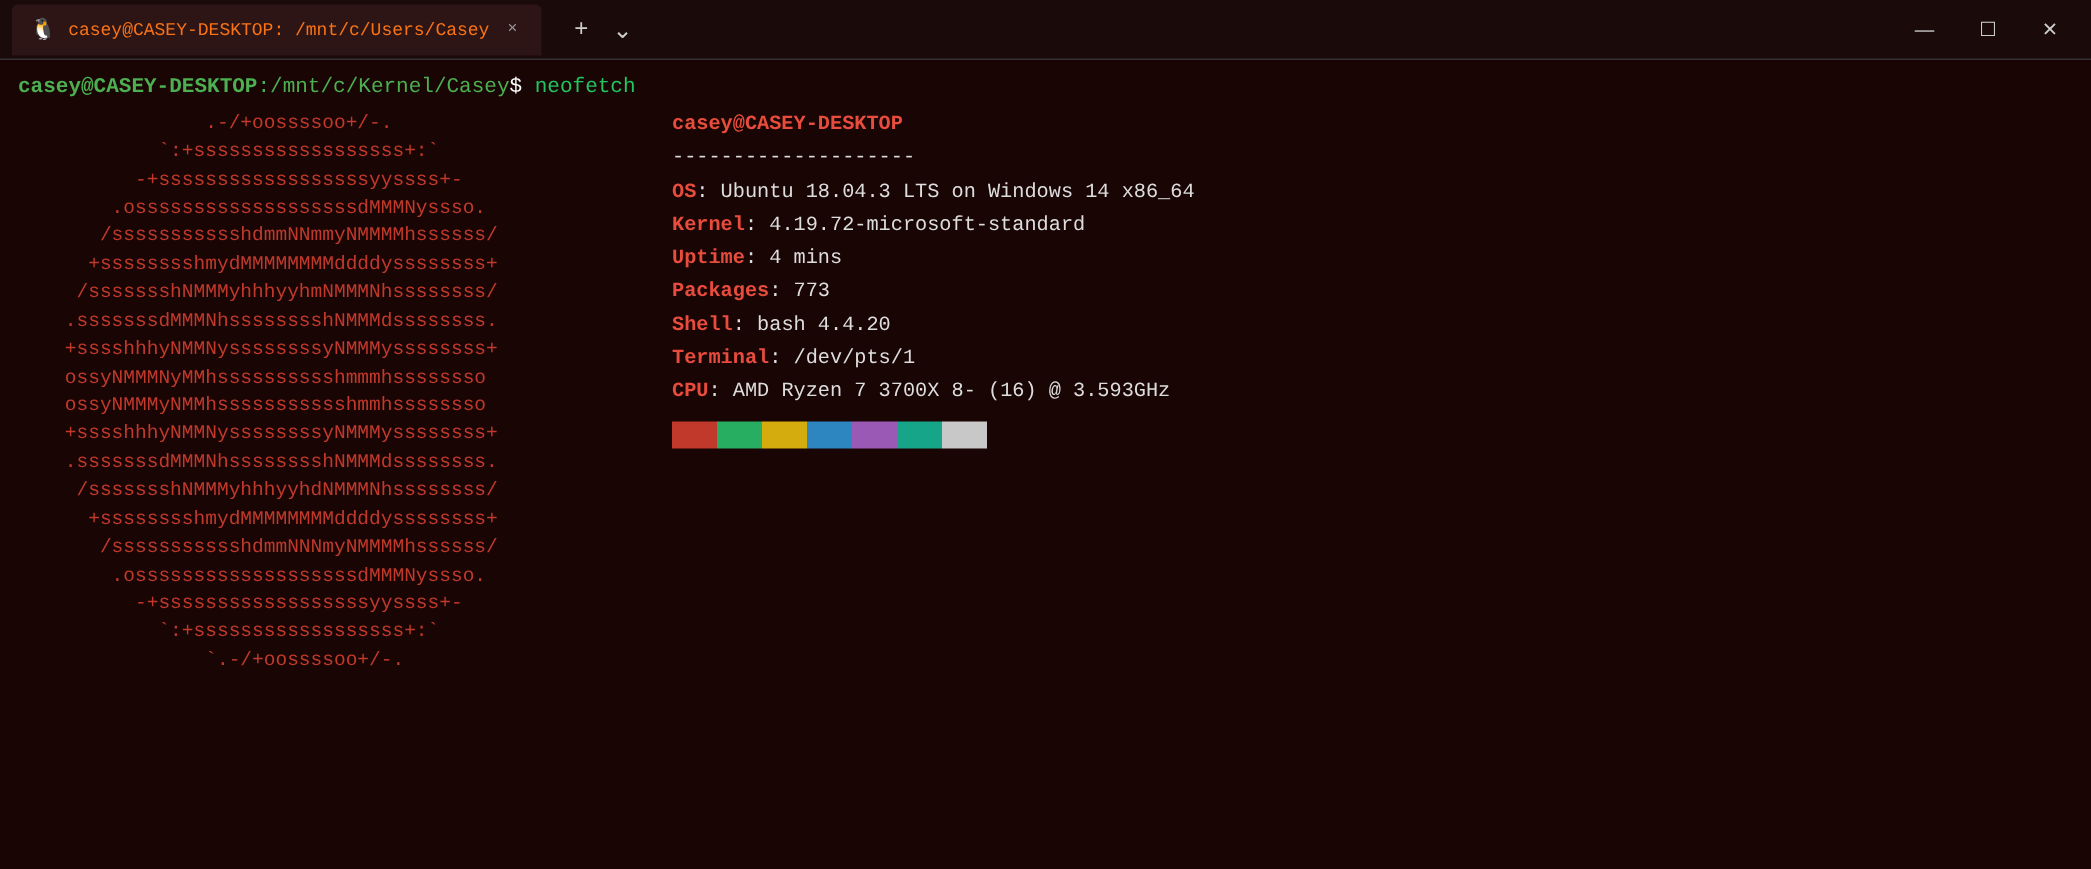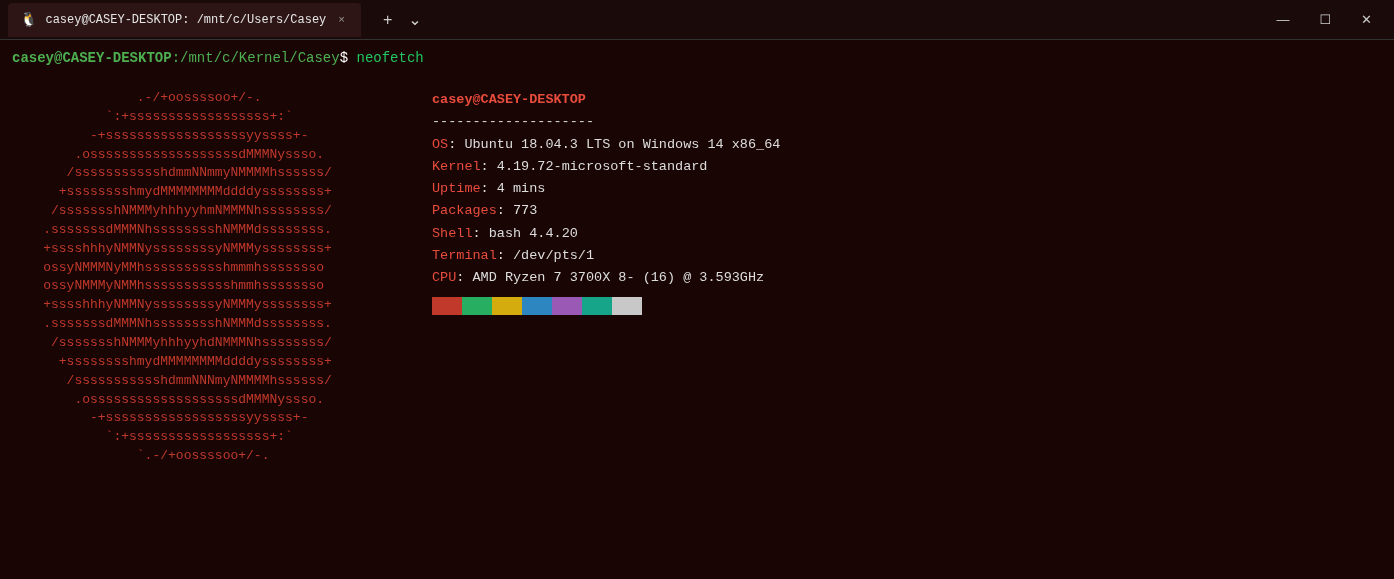--- a/index.html
+++ b/index.html
@@ -28,21 +28,21 @@
     .tab {
       display: flex;
       align-items: center;
       background: #2d1515;
       padding: 6px 12px;
       border-radius: 4px 4px 0 0;
       gap: 8px;
       height: 34px;
     }
     .tab-title {
-      color: #e5e5e5;
+      color: #f97316;
       font-size: 12px;
       white-space: nowrap;
     }
     .tab-close {
       color: #999;
       font-size: 11px;
       cursor: pointer;
       padding: 2px 4px;
     }
     .titlebar-actions {
@@ -104,22 +104,22 @@
       color: #fff;
     }
     .prompt-cmd {
       color: #22c55e;
       margin-top: 32px;
     }
 
     
     .neofetch-container {
       display: flex;
-      gap: 40px;
-      margin-top: 16px;
+      gap: 56px;
+      margin-top: 0;
     }
 
     
     .ascii-art {
       color: #c0392b;
       font-size: 13px;
       line-height: 1.45;
       white-space: pre;
       min-width: 380px;
     }
@@ -135,21 +135,21 @@
       font-weight: bold;
     }
     .info-separator {
       color: #ddd;
     }
     .info-row {
       display: block;
     }
     .info-label {
       color: #e74c3c;
-      font-weight: normal;
+      font-weight: bold;
     }
     .info-value {
       color: #ddd;
     }
 
     
     .color-swatches {
       display: flex;
       margin-top: 8px;
       gap: 0;

